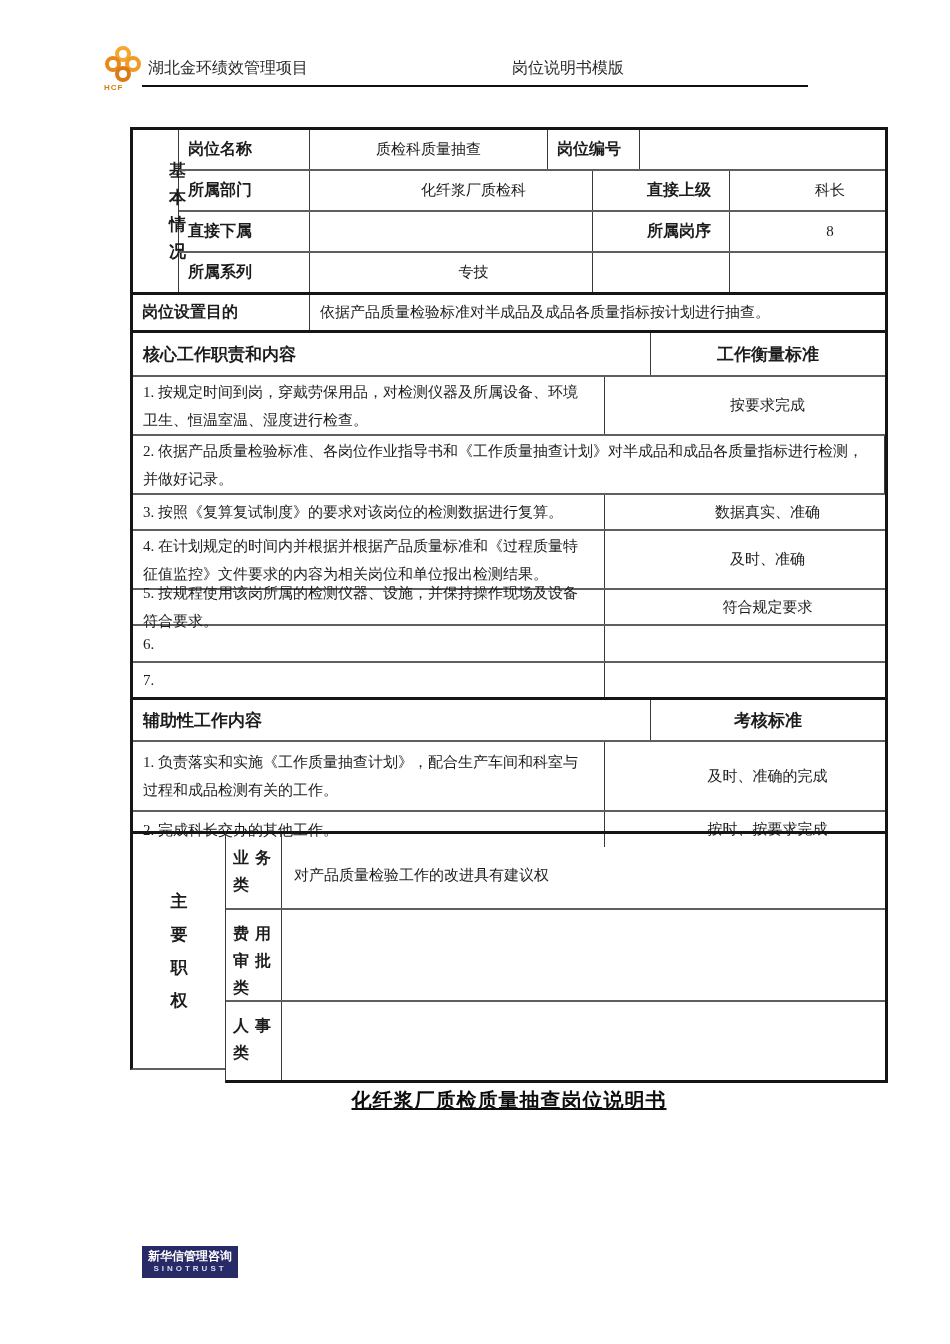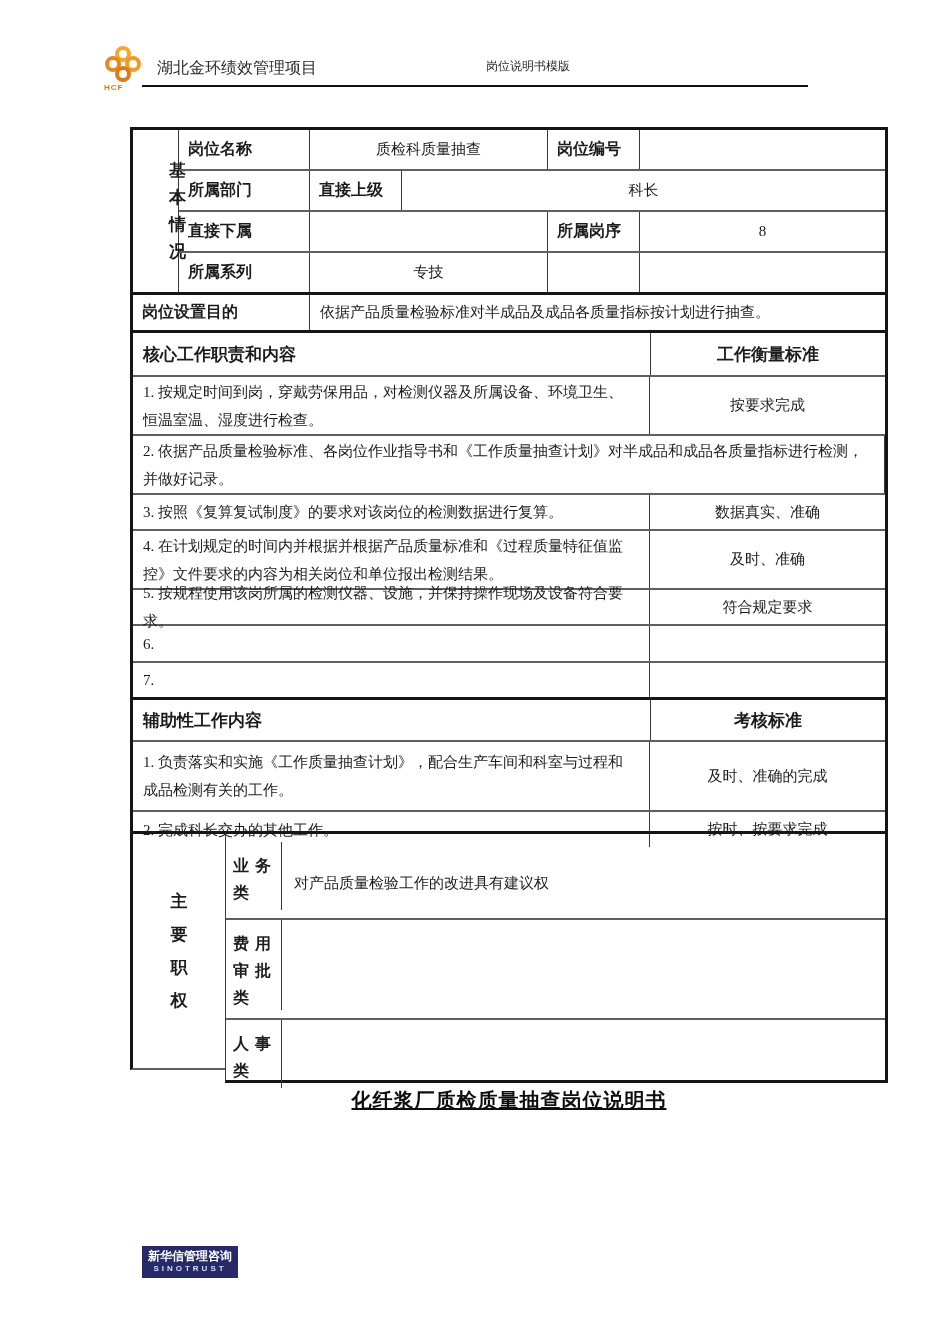--- a/index.html
+++ b/index.html
@@ -13,29 +13,29 @@
   
   .hdr-logo { position:absolute; left:103px; top:46px; width:44px; height:44px; }
   .rings { position:relative; width:36px; height:36px; margin-left:2px; }
   .ring { position:absolute; width:16px; height:16px; border:4px solid #ee9125; border-radius:50%; background:transparent; }
   .ring.n { left:10px; top:0; border-color:#f5a733; }
   .ring.w { left:0;  top:10px; border-color:#e8891c; }
   .ring.e { left:20px; top:10px; border-color:#f09a28; }
   .ring.s { left:10px; top:20px; border-color:#d97c16; }
   .hcf { position:absolute; left:1px; top:37px; font-family:"Liberation Sans", sans-serif;
          font-size:8px; font-weight:bold; color:#d97c16; letter-spacing:1px; }
-  .hdr-left  { position:absolute; left:157px; top:58px; font-size:16px; color:#2a2a2a; }
-  .hdr-right { position:absolute; left:486px; top:58px; font-size:12px; color:#2a2a2a; }
+  .hdr-left  { position:absolute; left:148px; top:58px; font-size:16px; color:#2a2a2a; }
+  .hdr-right { position:absolute; left:512px; top:58px; font-size:16px; color:#2a2a2a; }
   .hdr-rule  { position:absolute; left:142px; top:85px; width:666px; height:2px; background:#101010; }
 
   
   .tbl { position:absolute; left:130px; top:127px; width:758px;
          border:3px solid #151515; border-bottom:none; }
   .row { display:flex; }
-  .rsep { border-top:2px solid #5f5f5f; }
+  .rsep { border-top:2px solid #5f5f5f;gap:45px; }
   .ssep { border-top:3px solid #151515; }
   .vline { border-right:1px solid #3a3a3a; }
   .lbl { font-family:"Liberation Sans", sans-serif; font-weight:bold; font-size:16px;
          display:flex; align-items:center; padding-left:9px; }
   .val { font-size:15px; display:flex; align-items:center; justify-content:center; text-align:center; }
   .content { font-size:15px; padding:4px 12px 4px 10px; line-height:28px; display:flex; align-items:center; }
   .std { font-size:15px; display:flex; align-items:center; justify-content:center; text-align:center; width:235px; }
 
   
   .sec-basic { display:flex; height:162px; }
@@ -60,21 +60,21 @@
   .c-content { flex:1; border-right:1px solid #3a3a3a; }
 
   
   .sec-auth { position:absolute; left:130px; top:831px; width:758px; display:flex; align-items:flex-start; }
   .auth-side { width:95px; height:239px; border-left:3px solid #151515; border-top:3px solid #151515;
                border-bottom:2px solid #5f5f5f; display:flex; align-items:center; justify-content:center; }
   .auth-side .vtext { line-height:33px; }
   .auth-right { flex:1; height:252px; border-top:3px solid #151515; border-right:3px solid #151515;
                 border-bottom:3px solid #151515; border-left:1px solid #3a3a3a;
                 display:flex; flex-direction:column; }
-  .a-row { display:flex;margin-top:8px; }
+  .a-row { display:flex; }
   .a-cat { width:56px; border-right:1px solid #3a3a3a; font-family:"Liberation Sans", sans-serif;
            font-weight:bold; font-size:16px; letter-spacing:6px; line-height:27px;
            word-break:break-all; padding:10px 4px 4px 7px; }
   .a-content { flex:1; font-size:15px; padding:28px 10px 4px 12px; line-height:26px; }
   .a1 { height:74px; } .a2 { height:92px; } .a3 { height:80px; }
 
   
   .doc-title { position:absolute; left:130px; top:1087px; width:758px; text-align:center;
                font-family:"Liberation Sans", sans-serif; font-weight:bold; font-size:20px;
                text-decoration:underline; color:#0d0d0d; letter-spacing:1px; }
@@ -111,20 +111,21 @@
       </div>
       <div class="basic-rows">
         <div class="b-row">
           <div class="lbl b-l1 vline">岗位名称</div>
           <div class="val b-v1 vline">质检科质量抽查</div>
           <div class="lbl b-l2 vline">岗位编号</div>
           <div class="val b-v2"></div>
         </div>
         <div class="b-row rsep">
           <div class="lbl b-l1 vline">所属部门</div>
+          <div class="val b-v1 vline">化纤浆厂质检科</div>
           <div class="lbl b-l2 vline">直接上级</div>
           <div class="val b-v2">科长</div>
         </div>
         <div class="b-row rsep">
           <div class="lbl b-l1 vline">直接下属</div>
           <div class="val b-v1 vline"></div>
           <div class="lbl b-l2 vline">所属岗序</div>
           <div class="val b-v2">8</div>
         </div>
         <div class="b-row rsep">

